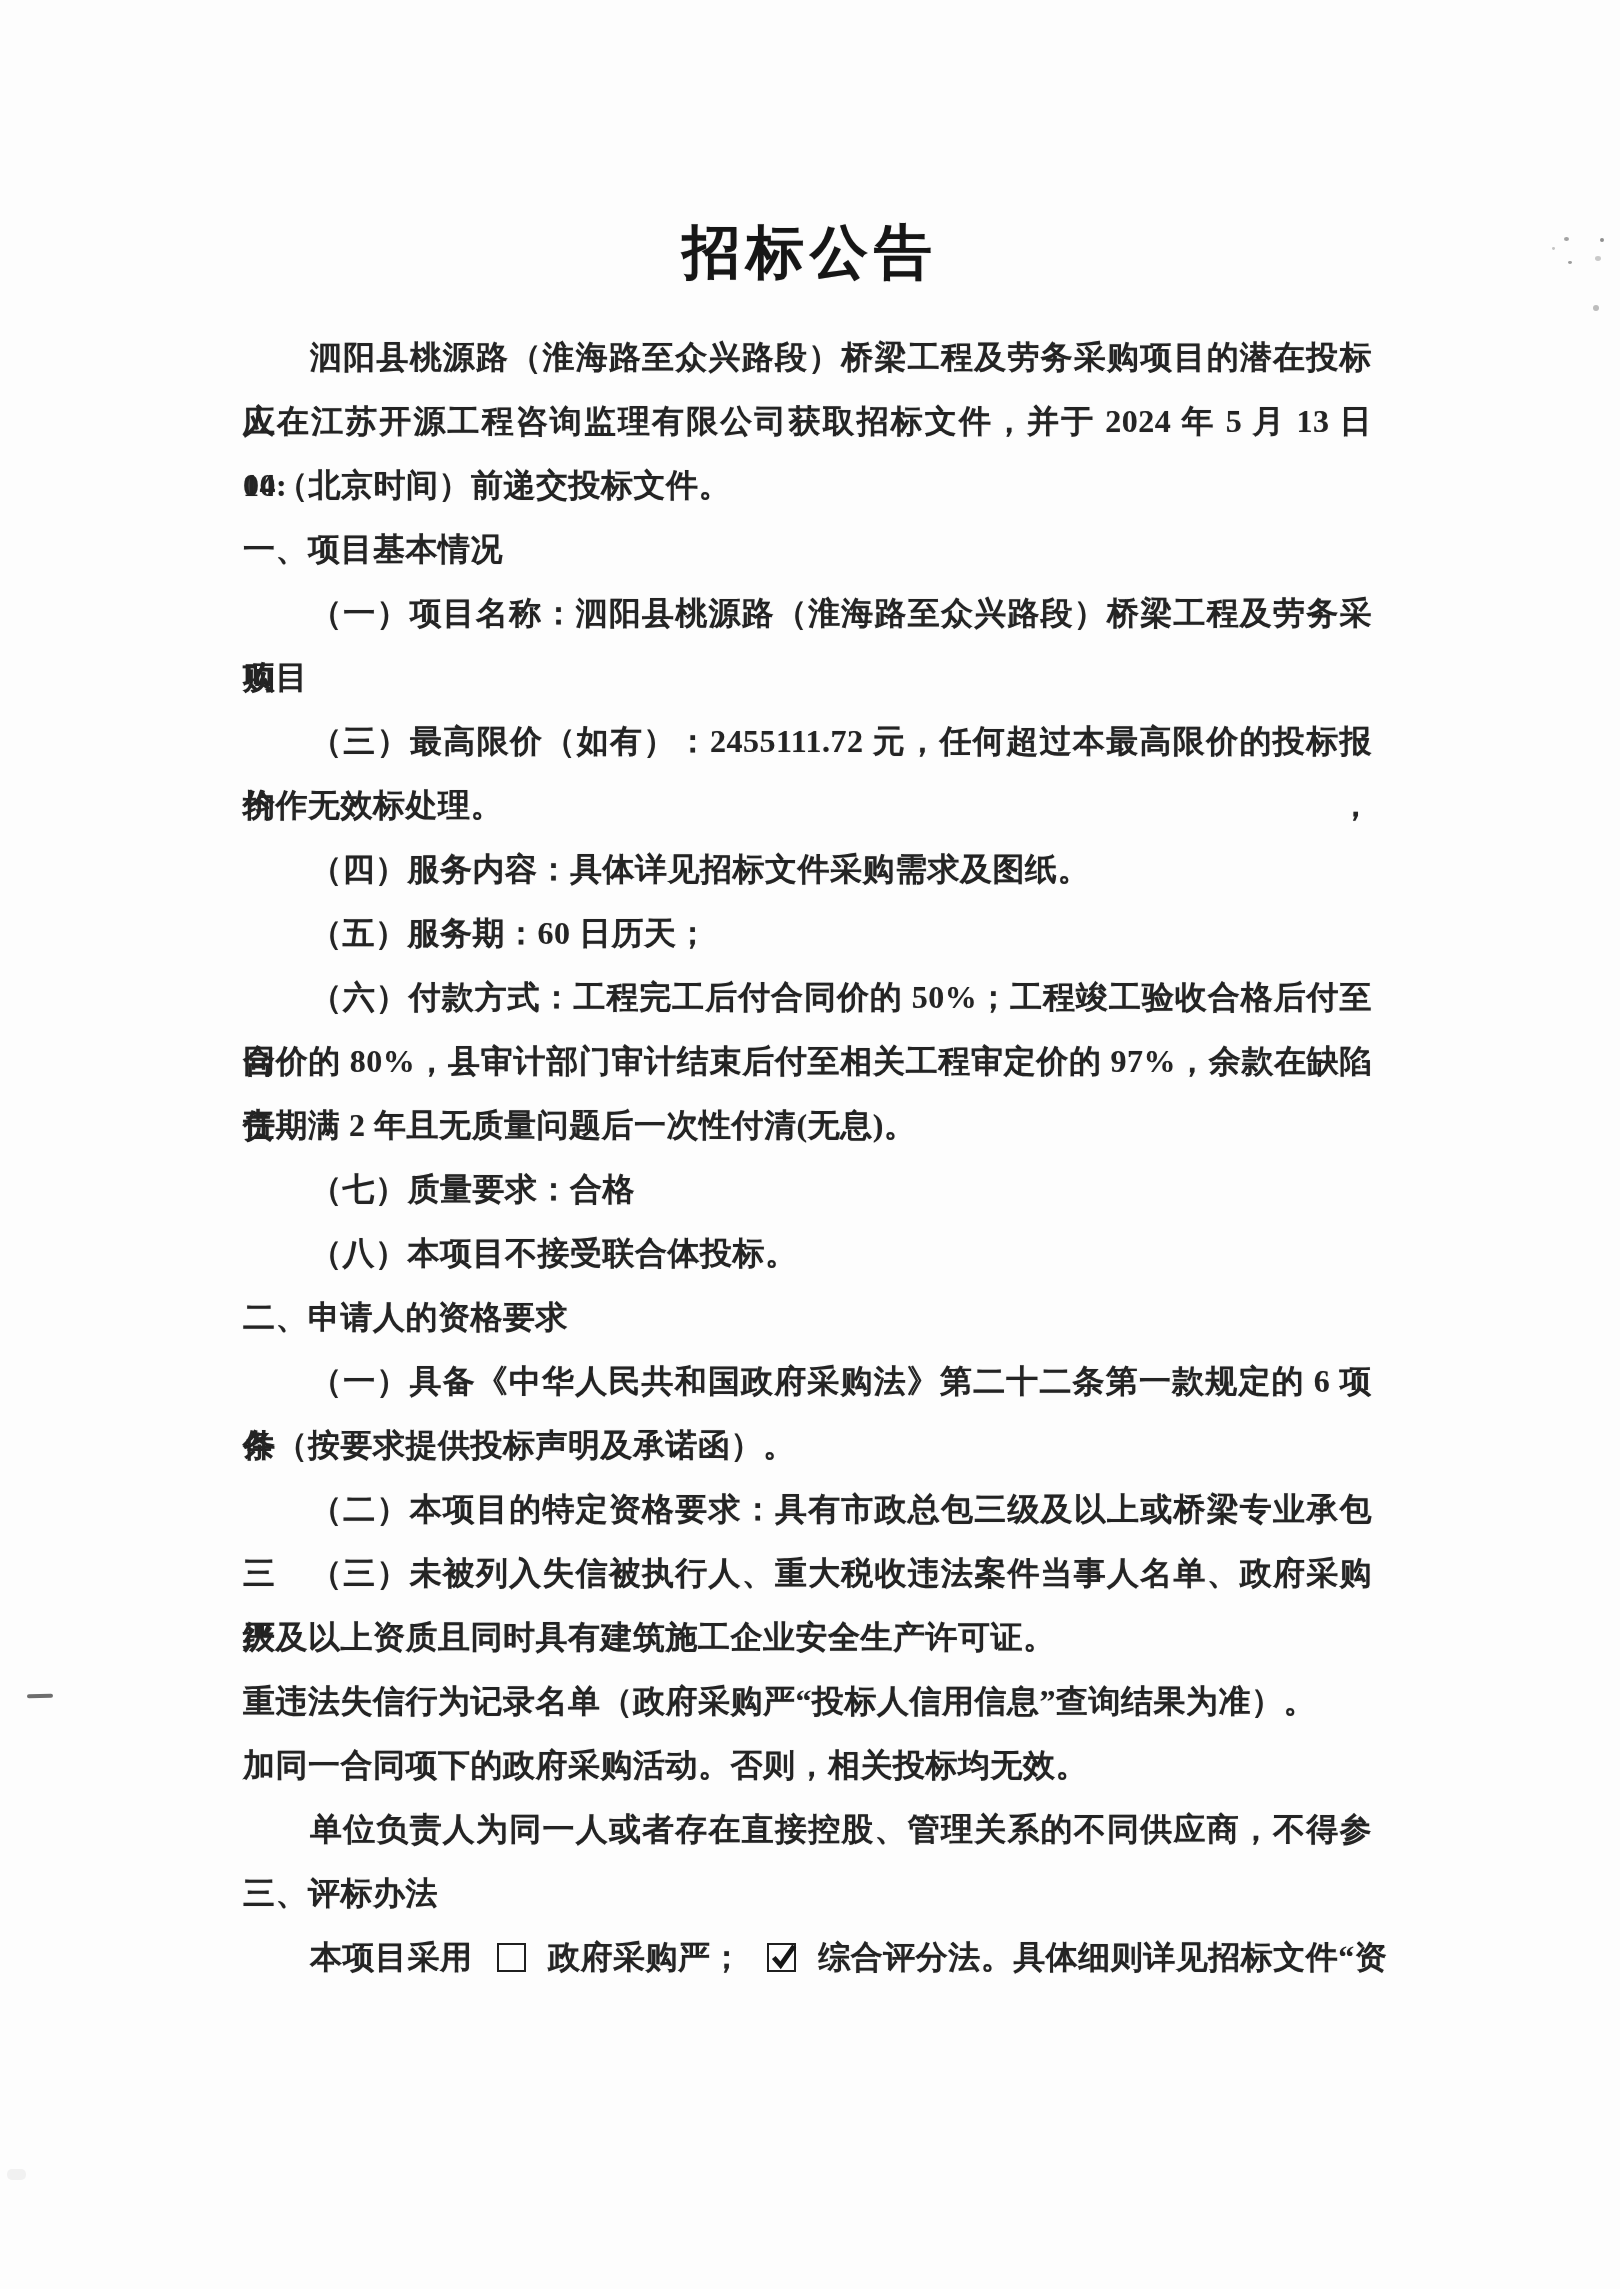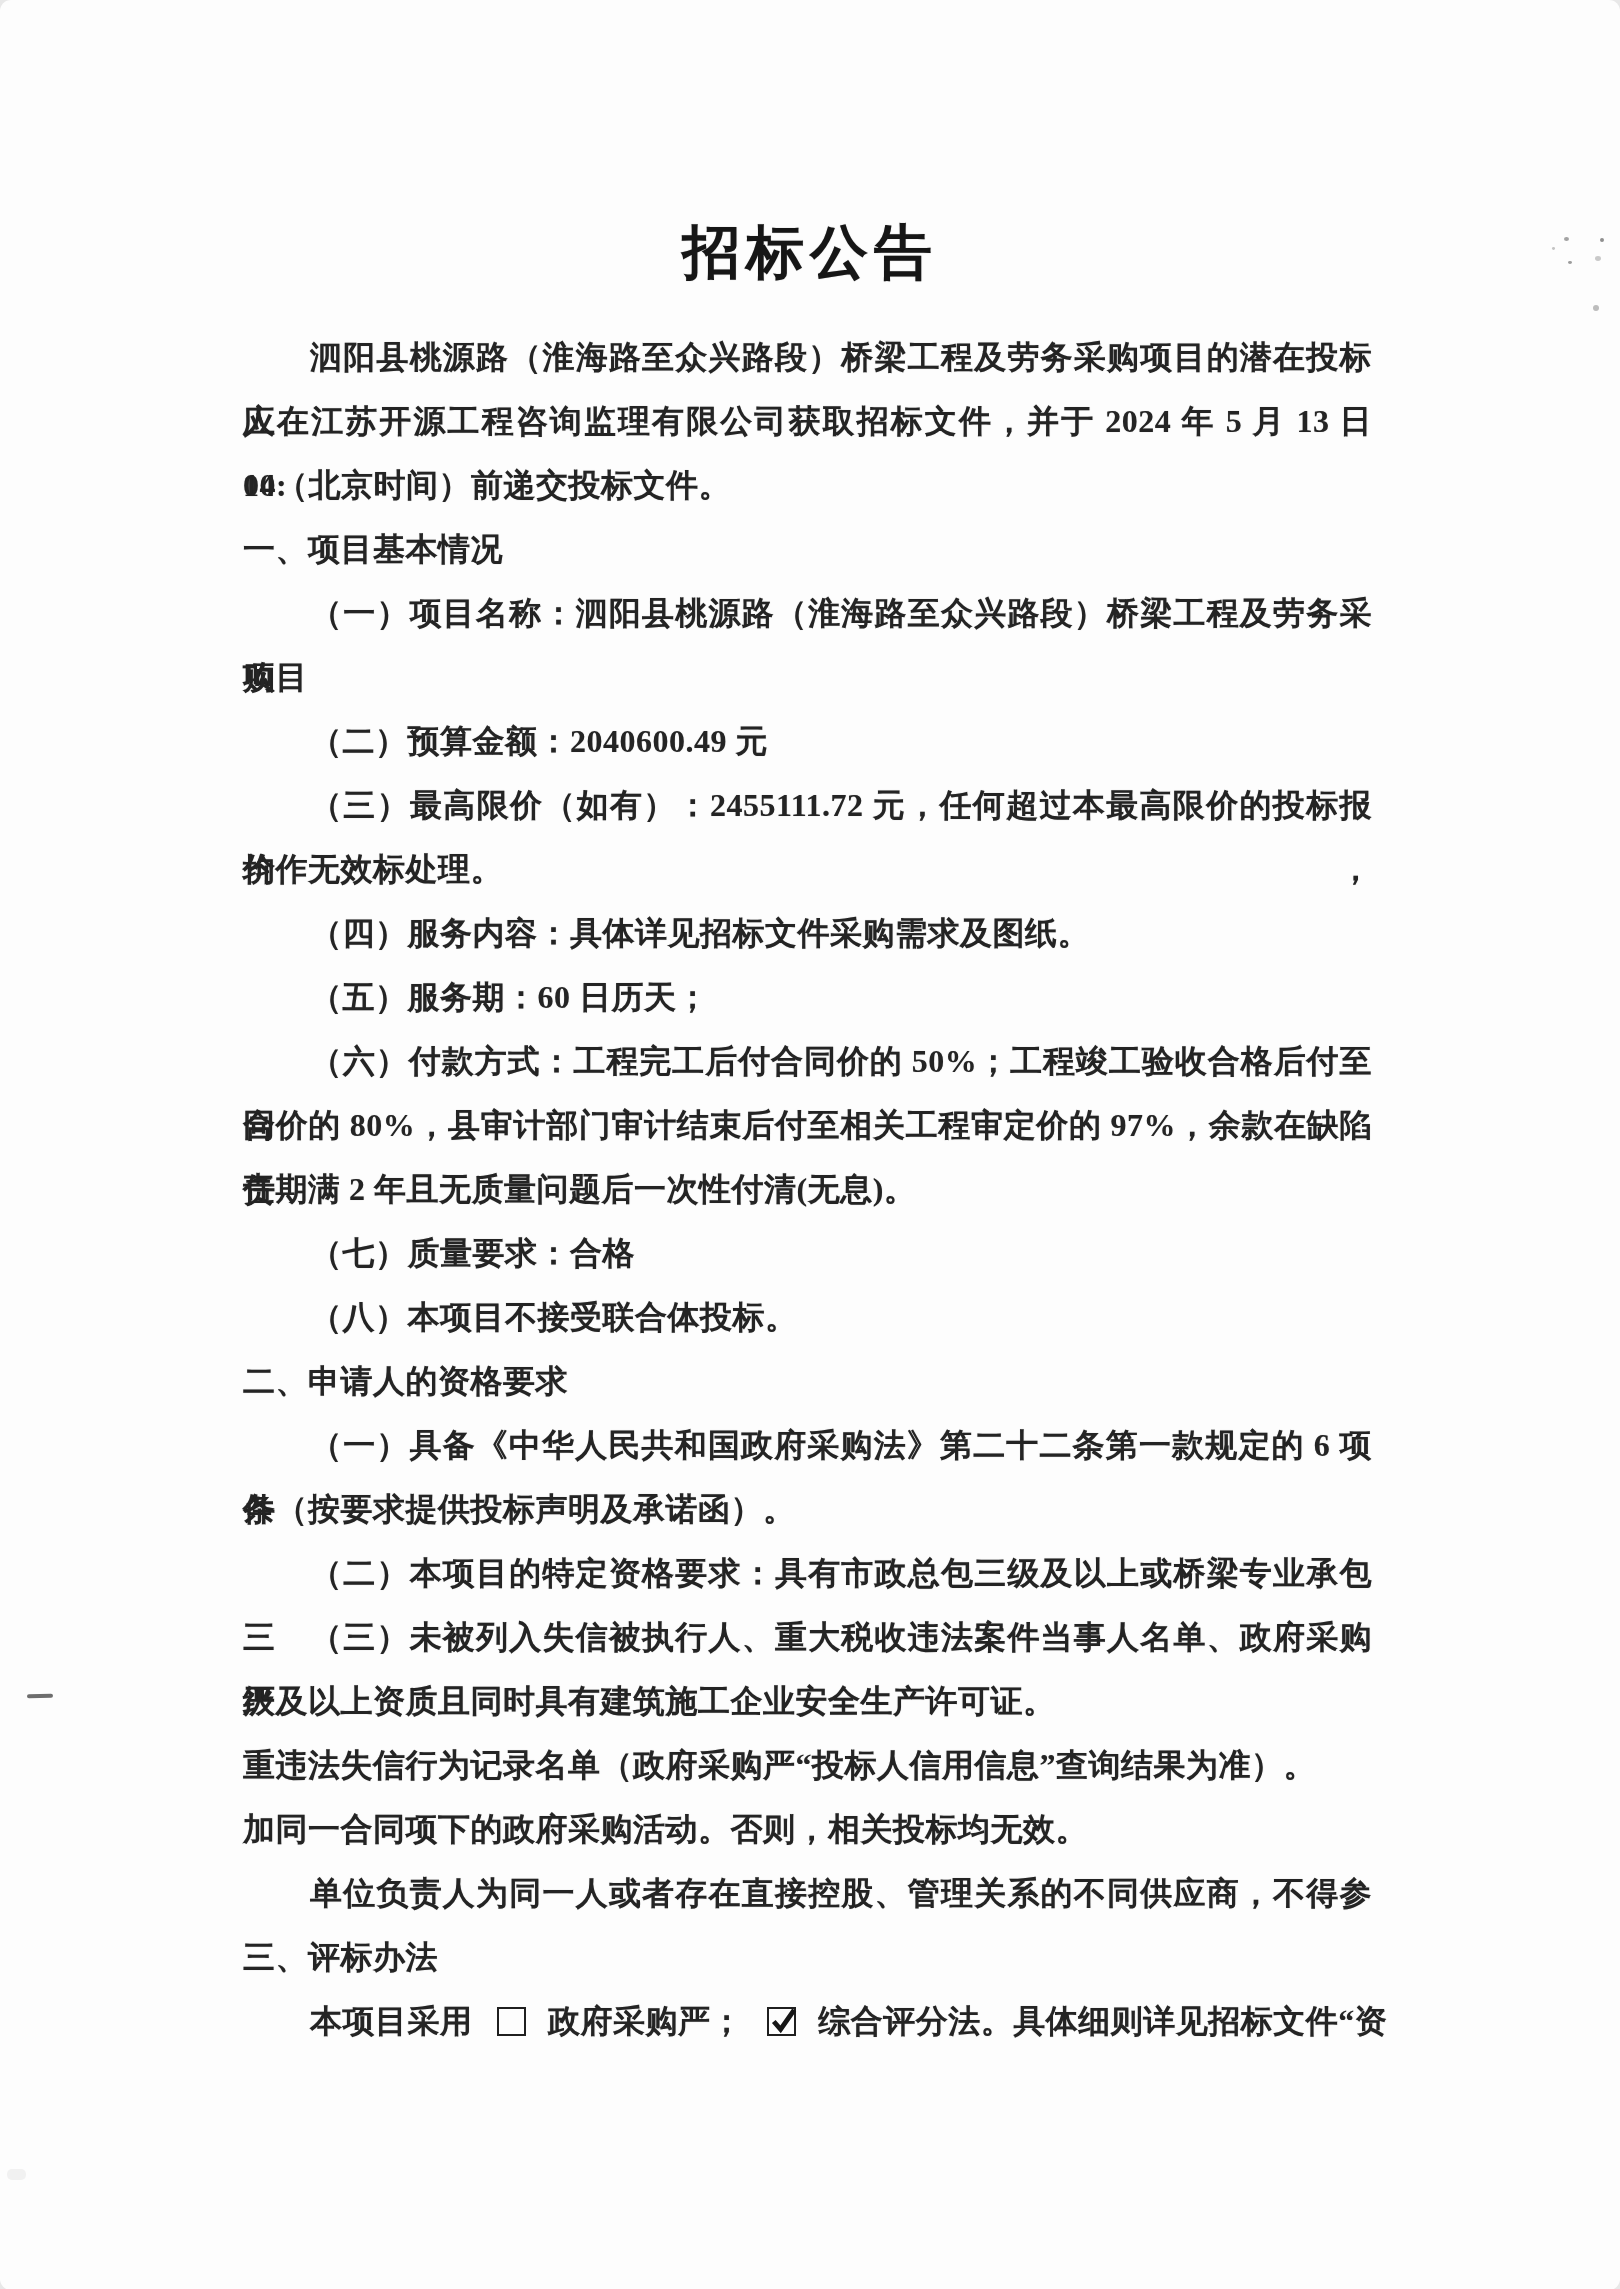--- a/index.html
+++ b/index.html
@@ -4,21 +4,20 @@
 <style>
   html,body { margin:0; padding:0; background:#e8e8e8; }
   .page {
     position:relative;
     width:1620px; height:2290px;
     margin:0 auto;
     background:#fdfdfd;
     overflow:hidden;
     color:#232323;
     font-family:"Liberation Serif","DejaVu Serif",serif;
-    border-radius:11px;
   }
   .doc-title {
     position:absolute;
     top:214px; left:0; width:100%;
     text-align:center;
     font-family:"Liberation Sans","DejaVu Sans",sans-serif;
     font-weight:700;
     font-size:58px;
     letter-spacing:5.9px;
     color:#161616;
@@ -82,21 +81,20 @@
 
   <div class="doc-title">招标公告</div>
 
   <div class="lines">
     <div class="line indent fill">泗阳县桃源路（淮海路至众兴路段）桥梁工程及劳务采购项目的潜在投标人</div>
     <div class="line fill">应在江苏开源工程咨询监理有限公司获取招标文件，并于 2024 年 5 月 13 日 14:</div>
     <div class="line">00（北京时间）前递交投标文件。</div>
     <div class="line">一、项目基本情况</div>
     <div class="line indent fill">（一）项目名称：泗阳县桃源路（淮海路至众兴路段）桥梁工程及劳务采购</div>
     <div class="line">项目</div>
-    <div class="line indent">（二）预算金额：2040600.49 元</div>
     <div class="line indent fill">（三）最高限价（如有）：2455111.72 元，任何超过本最高限价的投标报价，</div>
     <div class="line">均作无效标处理。</div>
     <div class="line indent">（四）服务内容：具体详见招标文件采购需求及图纸。</div>
     <div class="line indent">（五）服务期：60 日历天；</div>
     <div class="line indent fill">（六）付款方式：工程完工后付合同价的 50%；工程竣工验收合格后付至合</div>
     <div class="line fill">同价的 80%，县审计部门审计结束后付至相关工程审定价的 97%，余款在缺陷责</div>
     <div class="line">任期满 2 年且无质量问题后一次性付清(无息)。</div>
     <div class="line indent">（七）质量要求：合格</div>
     <div class="line indent">（八）本项目不接受联合体投标。</div>
     <div class="line">二、申请人的资格要求</div>

